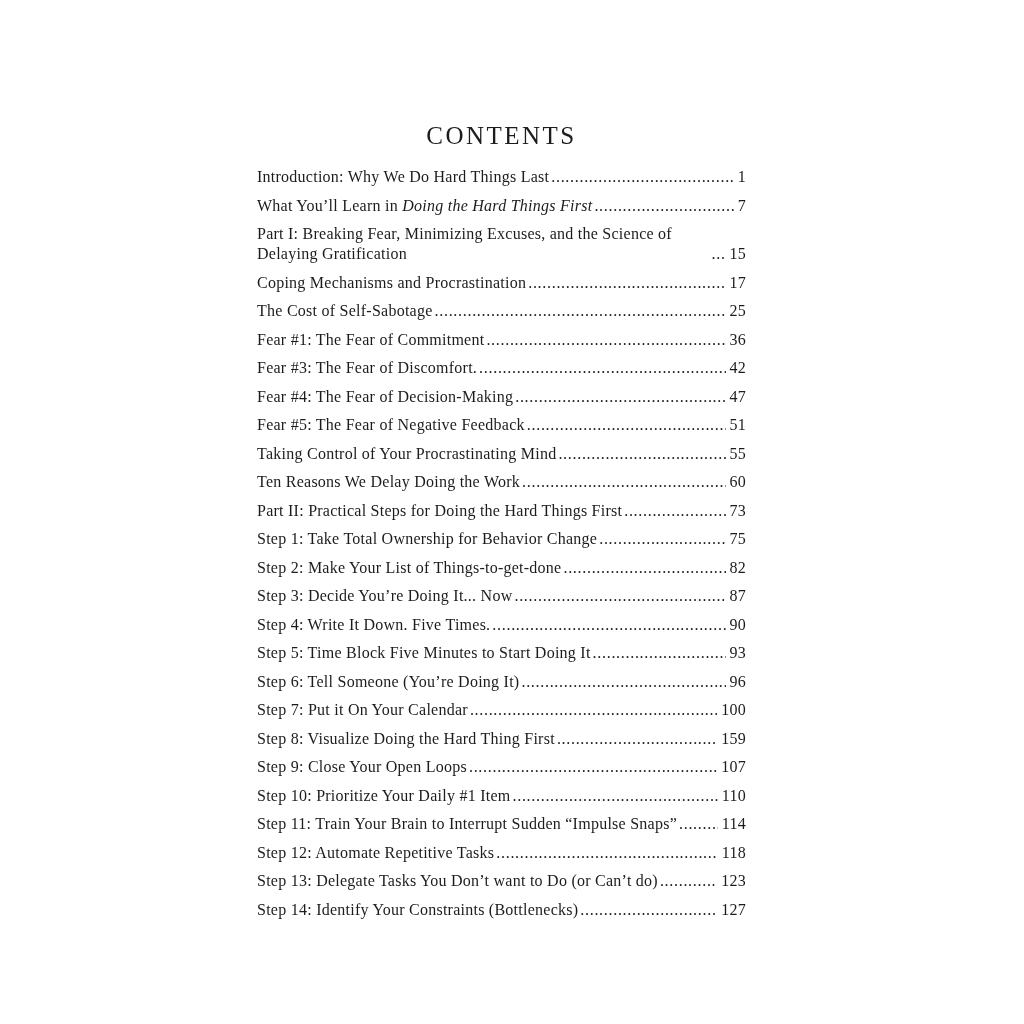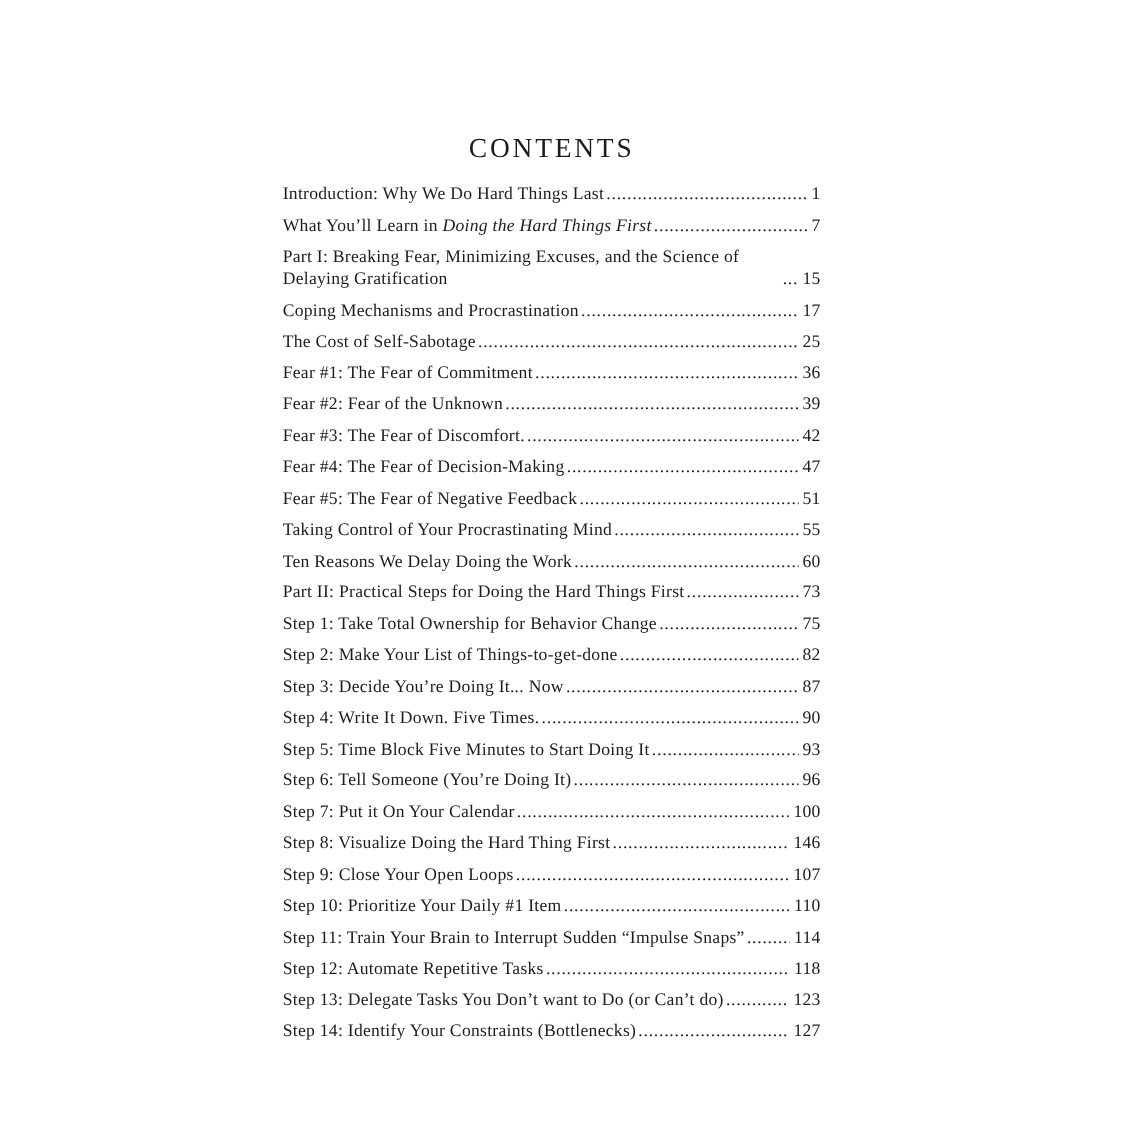--- a/index.html
+++ b/index.html
@@ -90,25 +90,20 @@
         <span class="entry-title"><span>The Cost of Self-Sabotage </span></span>
         <span class="leader"></span>
         <span class="page-num">25</span>
       </div>
       <div class="entry">
         <span class="entry-title"><span>Fear #1: The Fear of Commitment </span></span>
         <span class="leader"></span>
         <span class="page-num">36</span>
       </div>
       <div class="entry">
-        <span class="entry-title"><span>Fear #2: Fear of the Unknown </span></span>
-        <span class="leader"></span>
-        <span class="page-num">39</span>
-      </div>
-      <div class="entry">
         <span class="entry-title"><span>Fear #3: The Fear of Discomfort.</span></span>
         <span class="leader"></span>
         <span class="page-num">42</span>
       </div>
       <div class="entry">
         <span class="entry-title"><span>Fear #4: The Fear of Decision-Making</span></span>
         <span class="leader"></span>
         <span class="page-num">47</span>
       </div>
       <div class="entry">
@@ -162,21 +157,21 @@
         <span class="page-num">96</span>
       </div>
       <div class="entry">
         <span class="entry-title"><span>Step 7: Put it On Your Calendar</span></span>
         <span class="leader"></span>
         <span class="page-num">100</span>
       </div>
       <div class="entry">
         <span class="entry-title"><span>Step 8: Visualize Doing the Hard Thing First</span></span>
         <span class="leader"></span>
-        <span class="page-num">146</span>
+        <span class="page-num">159</span>
       </div>
       <div class="entry">
         <span class="entry-title"><span>Step 9: Close Your Open Loops</span></span>
         <span class="leader"></span>
         <span class="page-num">107</span>
       </div>
       <div class="entry">
         <span class="entry-title"><span>Step 10: Prioritize Your Daily #1 Item </span></span>
         <span class="leader"></span>
         <span class="page-num">110</span>

